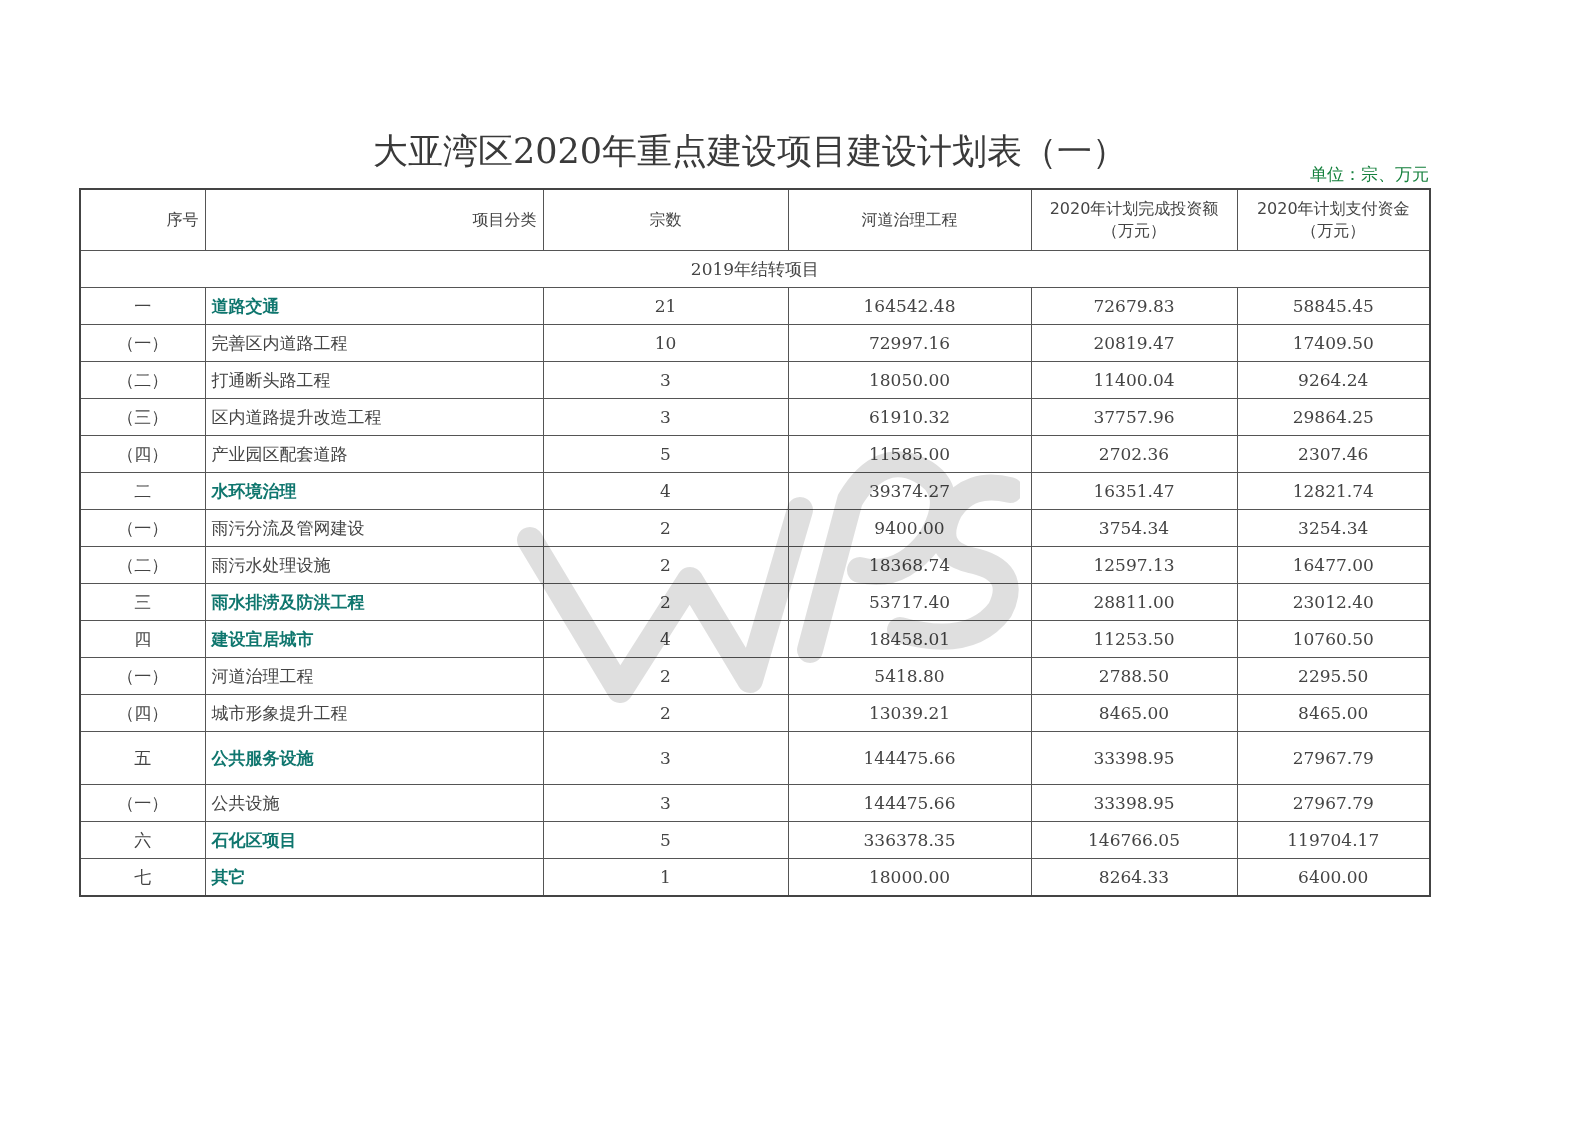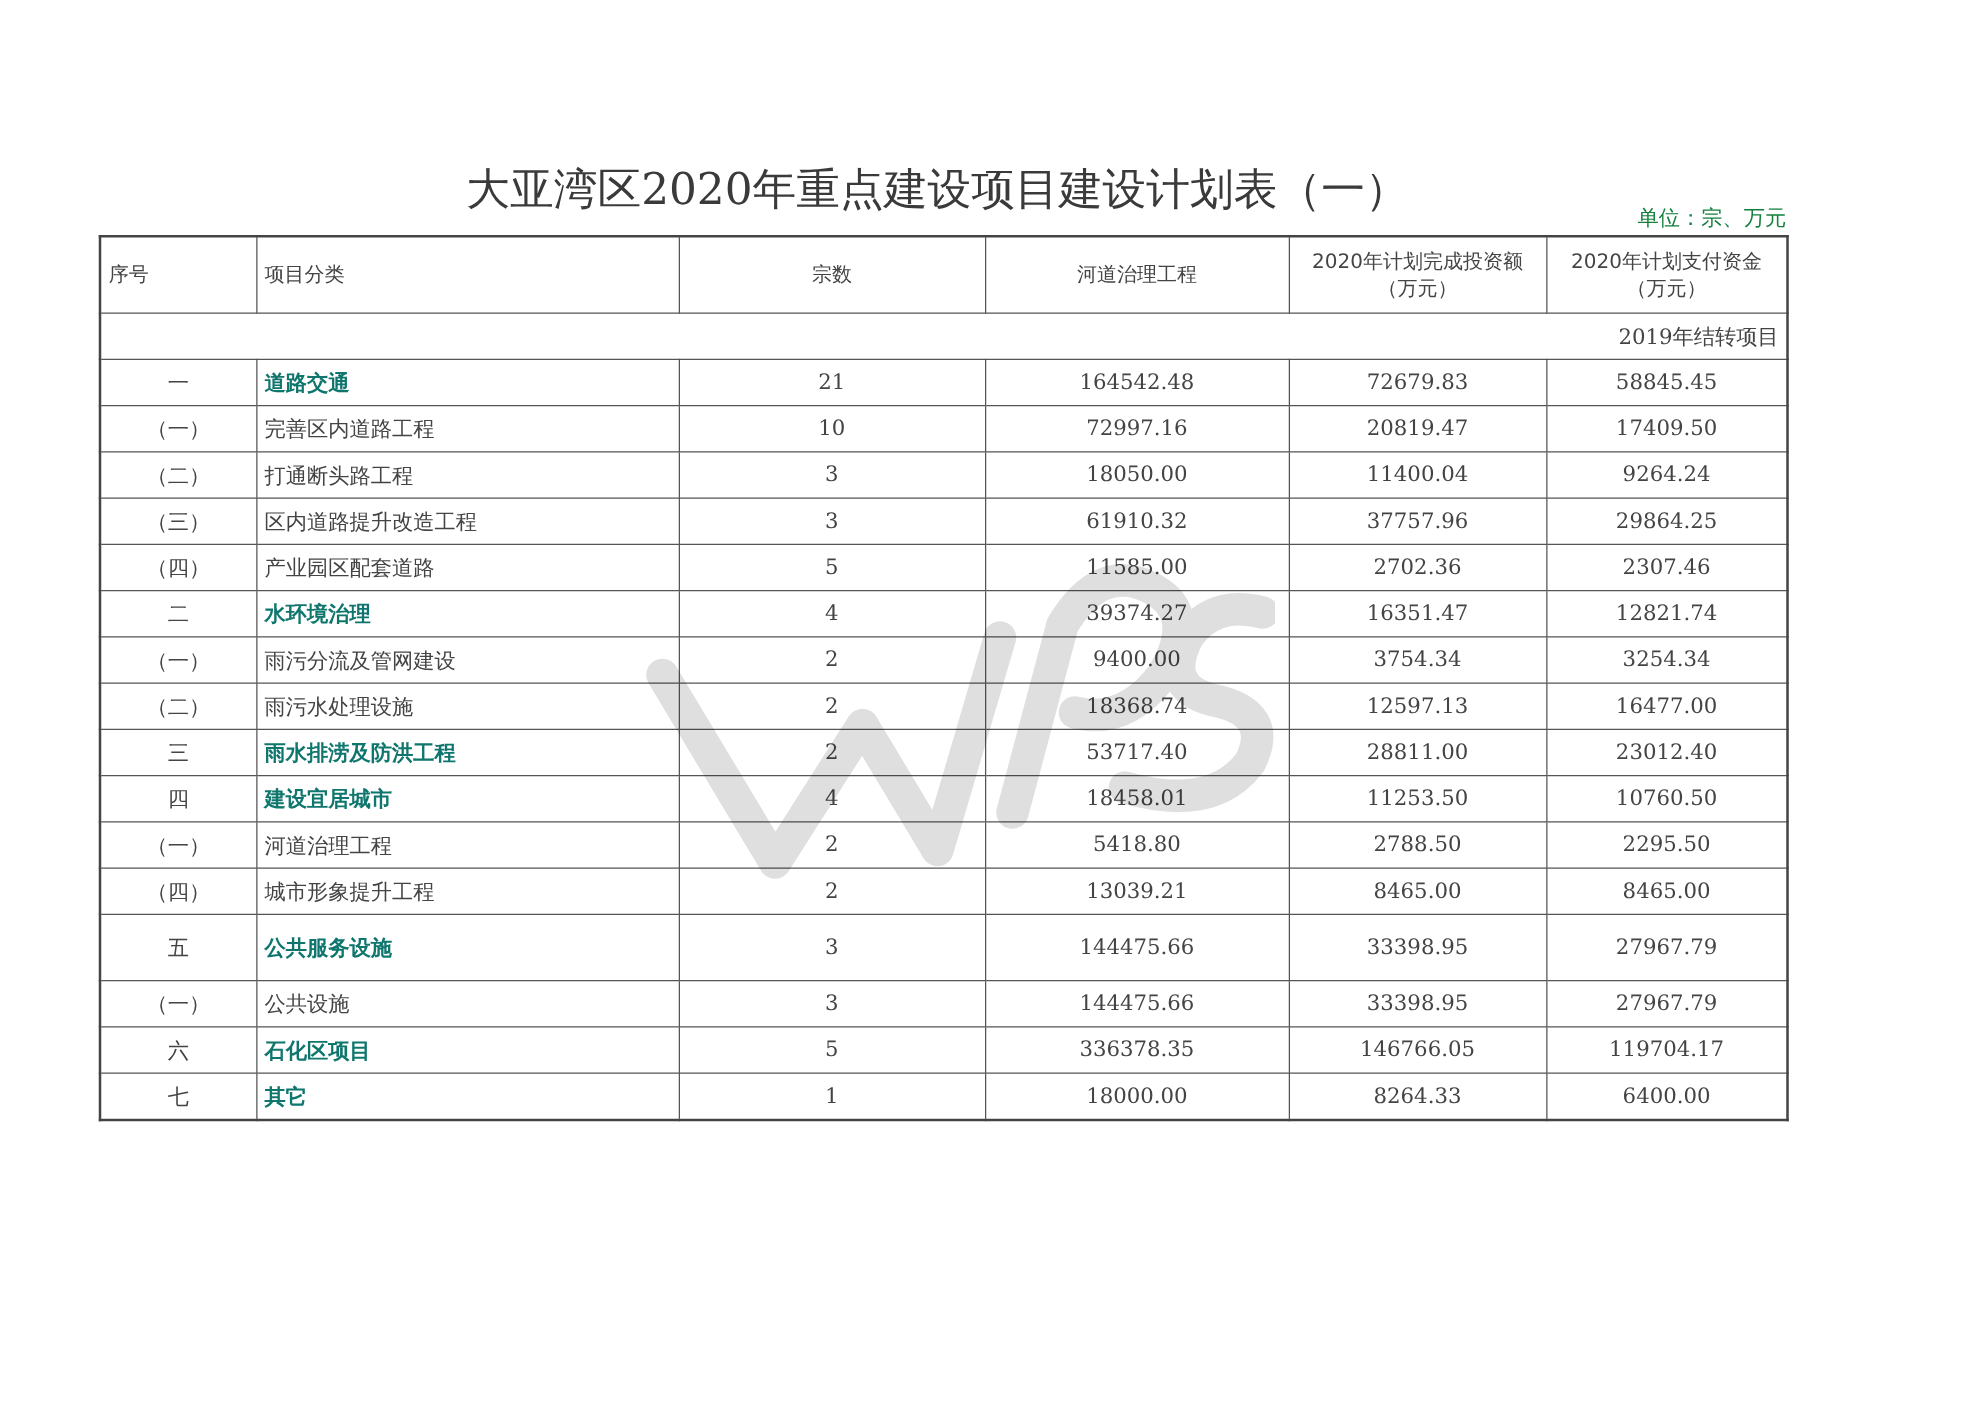--- a/index.html
+++ b/index.html
@@ -19,28 +19,28 @@
   table {
     position: absolute; left: 79px; top: 188px; width: 1350px;
     border-collapse: collapse; table-layout: fixed;
     border: 2px solid #444;
   }
   td, th {
     border: 1.5px solid #555; font-weight: normal; font-size: 17px; color: #444;
     padding: 0 6px; overflow: hidden; white-space: nowrap;
   }
   th { height: 60px; font-family: "DejaVu Sans", "Liberation Sans", sans-serif; font-size: 16px; }
-  th.left { text-align: left; }
+  th.left { text-align: right; }
   th.center { text-align: center; }
   th.wrap { white-space: normal; line-height: 22px; }
   td { height: 36px; }
   td.c { text-align: center; }
   td.l { text-align: left; }
   td.num { text-align: center; font-family: "DejaVu Serif", "Liberation Serif", serif; }
-  tr.section td { height: 36px; text-align: right; }
+  tr.section td { height: 36px; text-align: center; }
   tr.tall td { height: 52px; }
   tr.bold td.name { font-weight: bold; color: #0f766e; font-family: Liberation Serif, serif; }
   .watermark {
     position: absolute; left: 500px; top: 390px; width: 520px; height: 320px;
     pointer-events: none; opacity: 0.12;
   }
 </style>
 </head>
 <body>
 

